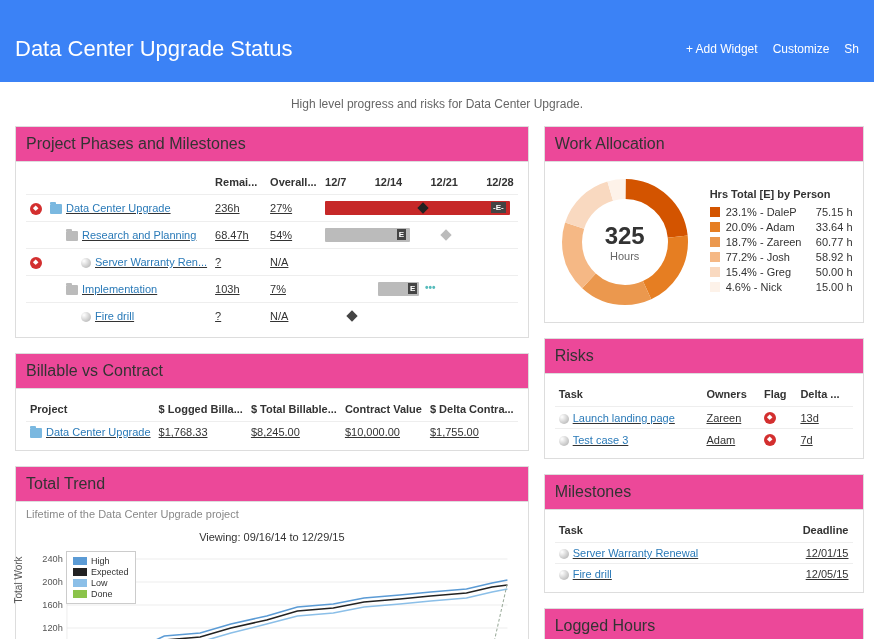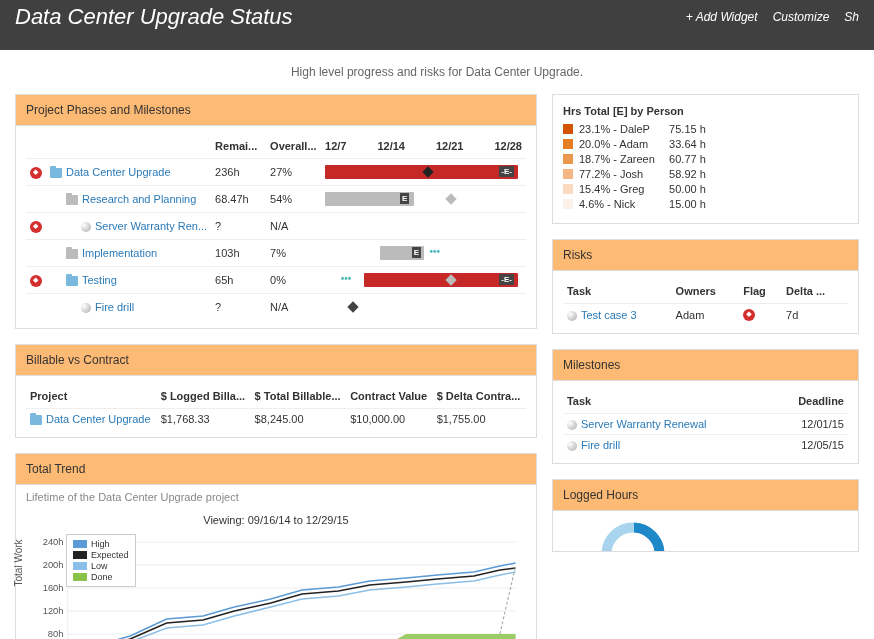--- a/index.html
+++ b/index.html
@@ -1,31 +1,31 @@
 <!DOCTYPE html>
 <html><head>
 <meta charset="utf-8">
 <style>
 * { margin: 0; padding: 0; box-sizing: border-box; }
 body { font-family: Arial, Helvetica, sans-serif; font-size: 12px; color: #333; background: #fff; width: 874px; }
-.header { background: #404040; color: #fff; padding: 4px 15px 20px 15px; display: flex; justify-content: space-between; align-items: center; font-style: italic; }
+.header { background: #3b82f6; color: #fff; padding: 36px 15px 20px 15px; display: flex; justify-content: space-between; align-items: center; }
 .header h1 { font-size: 22px; font-weight: normal; }
 .header-actions { font-size: 12px; display: flex; gap: 15px; }
 .header-actions span { cursor: pointer; }
 .subtitle { text-align: center; color: #666; padding: 15px 0; font-size: 12px; }
 .dashboard { display: flex; gap: 15px; padding: 0 15px 15px; }
 .left-col { flex: 1.7; display: flex; flex-direction: column; gap: 15px; }
 .right-col { flex: 1; display: flex; flex-direction: column; gap: 15px; }
 .panel { border: 1px solid #ddd; background: #fff; }
-.panel-header { background: #fdba74; padding: 8px 10px; font-size: 12px; font-weight: normal; border-bottom: 1px solid #ddd; }
+.panel-header { background: #ec4899; padding: 8px 10px; font-size: 16px; font-weight: normal; border-bottom: 1px solid #ddd; }
 .panel-body { padding: 8px 10px; }
 .panel-sub { color: #888; font-size: 11px; padding: 6px 10px; }
 table { width: 100%; border-collapse: collapse; font-size: 11px; }
 th { text-align: left; font-weight: bold; padding: 6px 4px; white-space: nowrap; overflow: hidden; text-overflow: ellipsis; }
-td { padding: 4px 4px; vertical-align: middle; white-space: nowrap; }
+td { padding: 4px 4px; vertical-align: middle; white-space: nowrap; text-decoration: underline; }
 tr.row { border-top: 1px solid #eee; }
 .link { color: #2a7ab8; cursor: pointer; }
 .folder-icon { display: inline-block; width: 12px; height: 10px; background: #7ab8e0; border-radius: 1px; position: relative; margin-right: 4px; vertical-align: middle; }
 .folder-icon.grey { background: #bbb; }
 .folder-icon::before { content: ''; position: absolute; top: -2px; left: 0; width: 6px; height: 2px; background: inherit; border-radius: 1px 1px 0 0; }
 .ball-icon { display: inline-block; width: 10px; height: 10px; border-radius: 50%; background: radial-gradient(circle at 30% 30%, #fff, #aaa); margin-right: 4px; vertical-align: middle; }
 .flag-icon { display: inline-block; width: 12px; height: 12px; border-radius: 50%; background: #d32f2f; position: relative; vertical-align: middle; }
 .flag-icon::after { content: '◆'; color: #fff; font-size: 7px; position: absolute; top: 1px; left: 3px; }
 .indent-1 { padding-left: 20px; }
 .indent-2 { padding-left: 35px; }
@@ -142,34 +142,20 @@
             <td>7%</td>
             <td>
                   <div class="gantt-cell">
               <div class="gantt-bar gantt-grey" style="left:28%;width:22%"></div>
               <div class="gantt-e" style="left:44%">E</div>
               <span class="gantt-dots" style="left:53%">•••</span>
             </div>
                 </td>
           </tr>
           <tr class="row">
-            <td><span class="flag-icon"></span></td>
-            <td class="indent-1"><span class="folder-icon"></span><span class="link">Testing</span></td>
-            <td>65h</td>
-            <td>0%</td>
-            <td>
-                  <div class="gantt-cell">
-              <span class="gantt-dots" style="left:8%">•••</span>
-              <div class="gantt-bar gantt-red" style="left:20%;width:78%"></div>
-              <div class="diamond grey" style="left:62%"></div>
-              <div class="gantt-e" style="right:8px">-E-</div>
-            </div>
-                </td>
-          </tr>
-          <tr class="row">
             <td></td>
             <td class="indent-2"><span class="ball-icon"></span><span class="link">Fire drill</span></td>
             <td>?</td>
             <td>N/A</td>
             <td>
                   <div class="gantt-cell">
               <div class="diamond" style="left:12%"></div>
             </div>
                 </td>
           </tr>
@@ -274,21 +260,36 @@
             </div>
         </div>
       </div>
     </div>
 
   </div>
 
   <div class="right-col">
 
     <div class="panel">
+      <div class="panel-header">Work Allocation</div>
       <div class="donut-wrap">
+        <div class="donut">
+          <svg viewBox="0 0 42 42">
+            <circle cx="21" cy="21" r="15.9" fill="none" stroke="#d35400" stroke-width="6" stroke-dasharray="23.1 76.9" stroke-dashoffset="25"></circle>
+            <circle cx="21" cy="21" r="15.9" fill="none" stroke="#e67e22" stroke-width="6" stroke-dasharray="20 80" stroke-dashoffset="1.9"></circle>
+            <circle cx="21" cy="21" r="15.9" fill="none" stroke="#eb984e" stroke-width="6" stroke-dasharray="18.7 81.3" stroke-dashoffset="-18.1"></circle>
+            <circle cx="21" cy="21" r="15.9" fill="none" stroke="#f5b885" stroke-width="6" stroke-dasharray="18.1 81.9" stroke-dashoffset="-36.8"></circle>
+            <circle cx="21" cy="21" r="15.9" fill="none" stroke="#f9d9c0" stroke-width="6" stroke-dasharray="15.4 84.6" stroke-dashoffset="-54.9"></circle>
+            <circle cx="21" cy="21" r="15.9" fill="none" stroke="#fdf2e9" stroke-width="6" stroke-dasharray="4.6 95.4" stroke-dashoffset="-70.3"></circle>
+          </svg>
+          <div class="donut-center">
+            <div class="num">325</div>
+            <div class="lbl">Hours</div>
+          </div>
+        </div>
         <div class="legend">
           <div class="legend-title">Hrs Total [E] by Person</div>
           <div id="alloc-rows">
               <div class="legend-row">
                 <span class="swatch" style="background:#d35400"></span>
                 <span class="legend-label">23.1% - DaleP</span>
                 <span class="legend-val">75.15 h</span>
               </div>
               <div class="legend-row">
                 <span class="swatch" style="background:#e67e22"></span>
@@ -325,20 +326,26 @@
       <div class="panel-body">
         <table>
           <tbody>
               <tr>
             <th>Task</th>
             <th>Owners</th>
             <th>Flag</th>
             <th>Delta ...</th>
           </tr>
           <tr class="row">
+            <td><span class="ball-icon"></span><span class="link">Launch landing page</span></td>
+            <td>Zareen</td>
+            <td><span class="flag-icon"></span></td>
+            <td>13d</td>
+          </tr>
+          <tr class="row">
             <td><span class="ball-icon"></span><span class="link">Test case 3</span></td>
             <td>Adam</td>
             <td><span class="flag-icon"></span></td>
             <td>7d</td>
           </tr>
         </tbody>
           </table>
       </div>
     </div>
 

